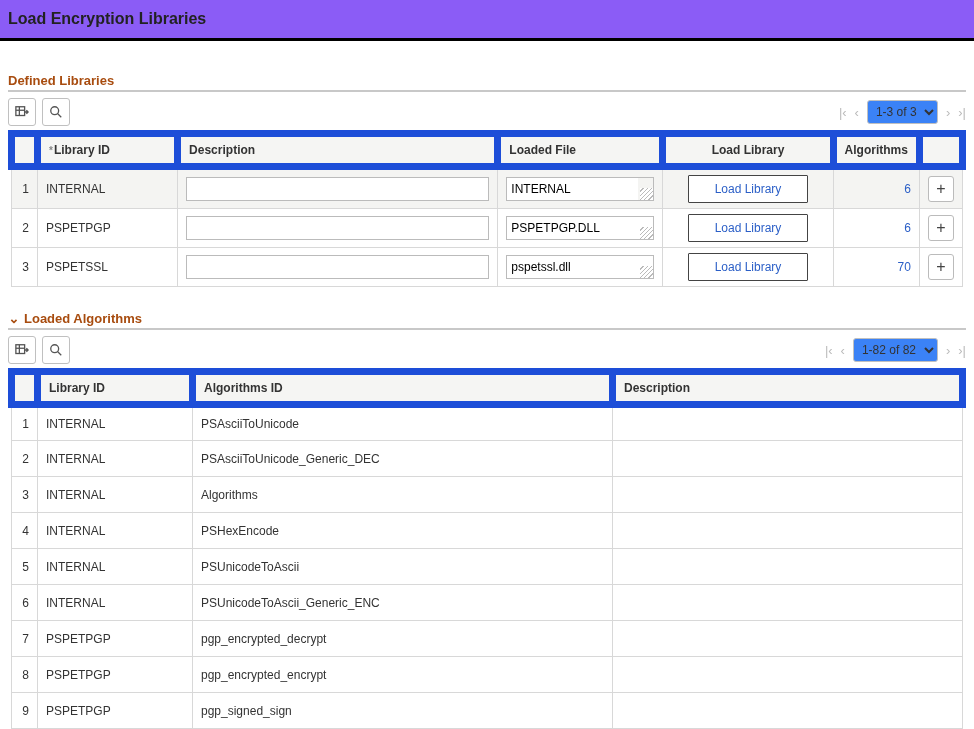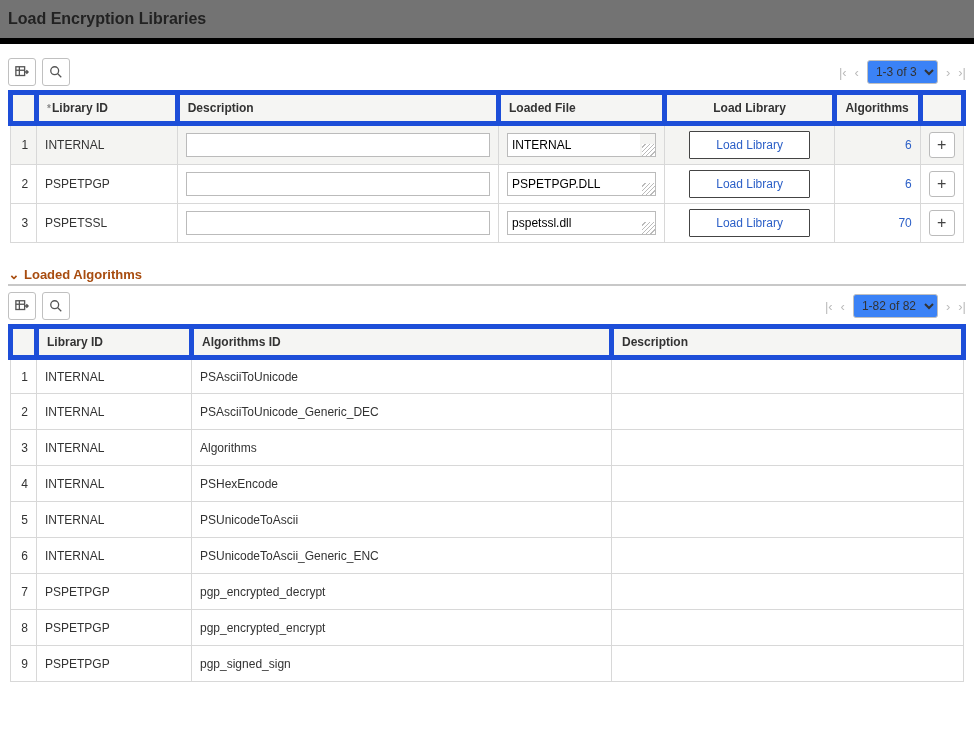--- a/index.html
+++ b/index.html
@@ -5,22 +5,22 @@
   * { box-sizing: border-box; }
   body {
     margin: 0;
     font-family: Arial, Helvetica, sans-serif;
     font-size: 12px;
     color: #333;
     background: #fff;
     width: 974px;
   }
   .page-header {
-    background: #737373;
-    border-bottom: 6px solid #000000;
+    background: #8b5cf6;
+    border-bottom: 3px solid #000000;
     padding: 10px 8px;
   }
   .page-title {
     font-size: 16px;
     font-weight: bold;
     color: #222;
   }
   .content { padding: 8px 8px 0 8px; }
 
   .section-title {
@@ -65,21 +65,21 @@
     font-size:12px; padding:3px 4px; color:#333;
   }
 
   table.grid {
     border-collapse: collapse;
     width:100%;
     border:1px solid #c8c8c8;
   }
   table.grid th {
     background:#f5f5f3;
-    border:5px solid #1d4ed8;
+    border:7px solid #1d4ed8;
     padding:6px 8px;
     text-align:left;
     font-weight:bold;
     font-size:12px;
     color:#333;
   }
   table.grid td {
     border:1px solid #d8d8d8;
     padding:5px 8px;
     vertical-align:middle;
@@ -144,20 +144,23 @@
 </style>
 </head>
 <body>
 
 <div class="page-header">
   <span class="page-title">Load Encryption Libraries</span>
 </div>
 
 <div class="content">
 
+  <div class="section-title">
+    <span>Defined Libraries</span>
+  </div>
 
   <div class="toolbar-row">
     <div class="toolbtn">
       <svg viewBox="0 0 16 16">
           <rect x="1" y="2" width="10" height="10"></rect>
           <line x1="1" y1="6" x2="11" y2="6"></line>
           <line x1="5" y1="2" x2="5" y2="12"></line>
           <path d="M11 8 L15 8 M13 6 L15 8 L13 10"></path>
         </svg>
     </div>

